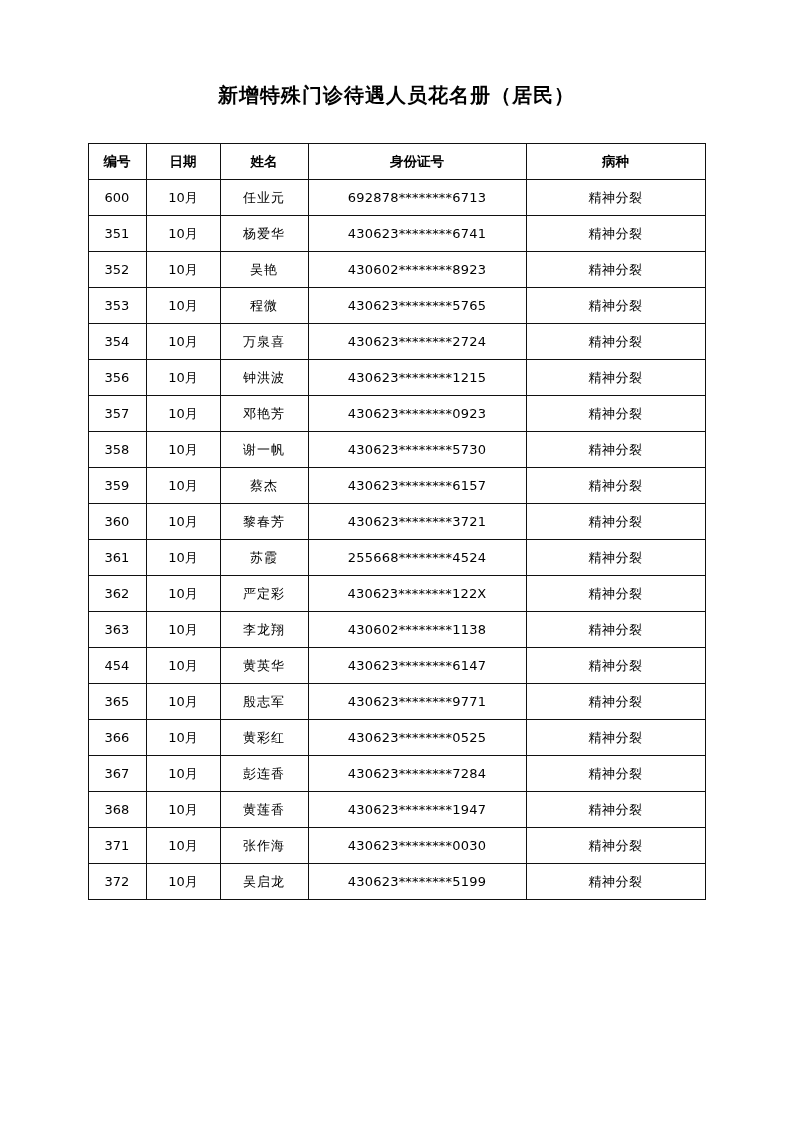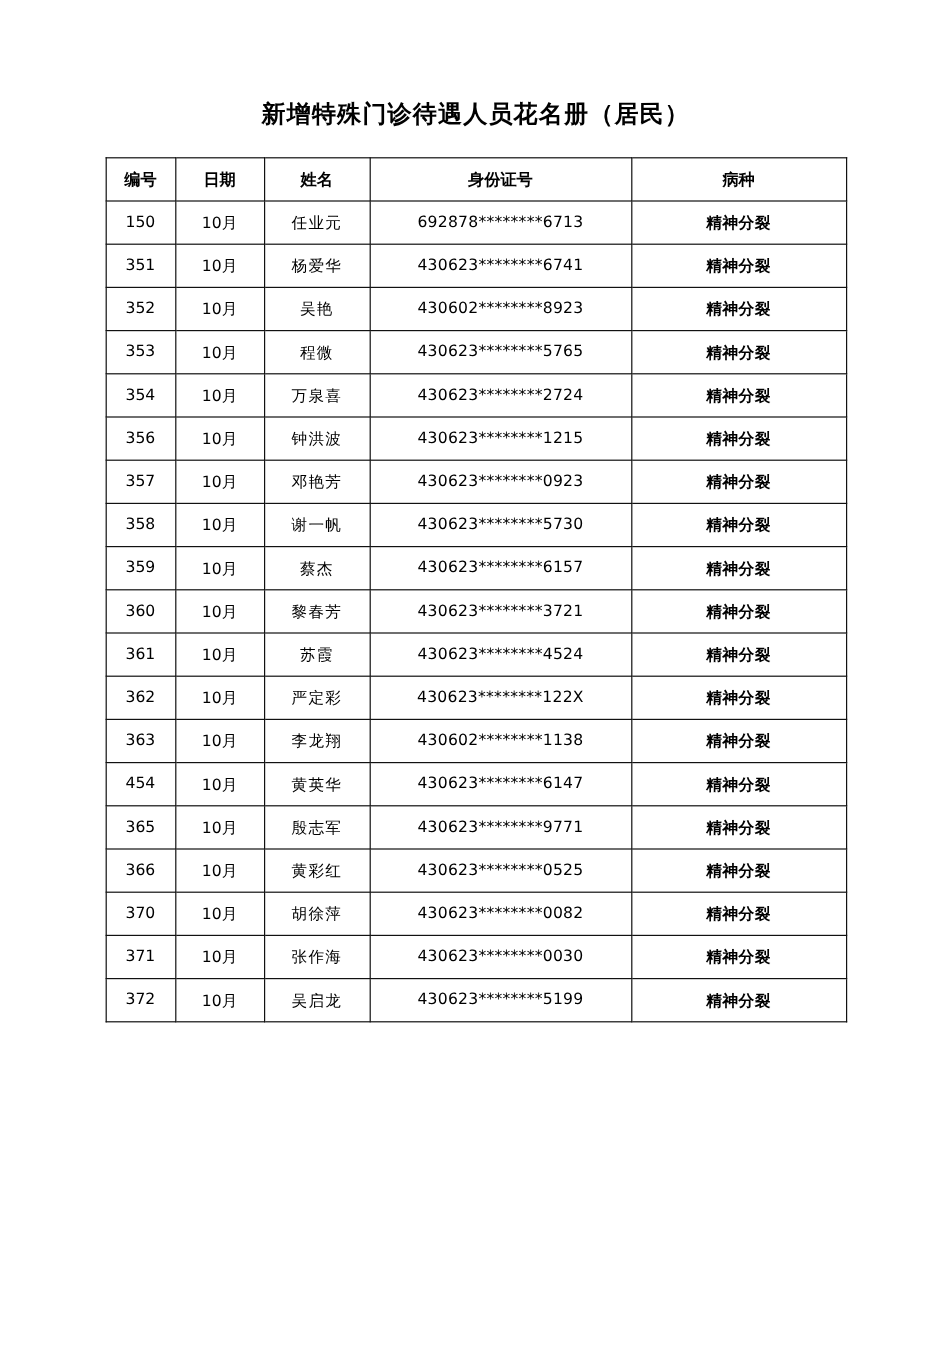--- a/index.html
+++ b/index.html
@@ -27,21 +27,21 @@
     font-weight: bold;
     letter-spacing: 1px;
     margin: 0;
     padding-top: 82px;
     padding-bottom: 22px;
     font-family: "DejaVu Serif", "Liberation Serif", serif;
   }
   table.roster {
     border-collapse: collapse;
     width: 617px;
-    margin: 0 auto;
+    margin: 12px auto;
     table-layout: fixed;
   }
   table.roster th,
   table.roster td {
     border: 1px solid #111111;
     text-align: center;
     vertical-align: middle;
     height: 35px;
     font-size: 13px;
     padding: 0 2px;
@@ -60,21 +60,20 @@
   td.cell-idno {
     font-size: 12px;
     letter-spacing: 0.2px;
     font-family: "DejaVu Sans", "Liberation Sans", sans-serif;
   }
   td.cell-name {
     letter-spacing: 1px;
   }
   td.cell-disease {
     letter-spacing: 0.5px;
-    font-weight: bold;
   }
 </style>
 </head>
 <body>
 
 <div class="page">
   <h1 class="doc-title">新增特殊门诊待遇人员花名册（居民）</h1>
 
   <table class="roster">
     <colgroup>
@@ -88,21 +87,21 @@
       <tr>
         <th>编号</th>
         <th>日期</th>
         <th>姓名</th>
         <th>身份证号</th>
         <th>病种</th>
       </tr>
     </thead>
     <tbody>
         <tr>
-          <td class="cell-id">150</td>
+          <td class="cell-id">600</td>
           <td class="cell-date">10月</td>
           <td class="cell-name">任业元</td>
           <td class="cell-idno">692878********6713</td>
           <td class="cell-disease">精神分裂</td>
         </tr>
         <tr>
           <td class="cell-id">351</td>
           <td class="cell-date">10月</td>
           <td class="cell-name">杨爱华</td>
           <td class="cell-idno">430623********6741</td>
@@ -161,21 +160,21 @@
           <td class="cell-id">360</td>
           <td class="cell-date">10月</td>
           <td class="cell-name">黎春芳</td>
           <td class="cell-idno">430623********3721</td>
           <td class="cell-disease">精神分裂</td>
         </tr>
         <tr>
           <td class="cell-id">361</td>
           <td class="cell-date">10月</td>
           <td class="cell-name">苏霞</td>
-          <td class="cell-idno">430623********4524</td>
+          <td class="cell-idno">255668********4524</td>
           <td class="cell-disease">精神分裂</td>
         </tr>
         <tr>
           <td class="cell-id">362</td>
           <td class="cell-date">10月</td>
           <td class="cell-name">严定彩</td>
           <td class="cell-idno">430623********122X</td>
           <td class="cell-disease">精神分裂</td>
         </tr>
         <tr>
@@ -200,24 +199,31 @@
           <td class="cell-disease">精神分裂</td>
         </tr>
         <tr>
           <td class="cell-id">366</td>
           <td class="cell-date">10月</td>
           <td class="cell-name">黄彩红</td>
           <td class="cell-idno">430623********0525</td>
           <td class="cell-disease">精神分裂</td>
         </tr>
         <tr>
-          <td class="cell-id">370</td>
-          <td class="cell-date">10月</td>
-          <td class="cell-name">胡徐萍</td>
-          <td class="cell-idno">430623********0082</td>
+          <td class="cell-id">367</td>
+          <td class="cell-date">10月</td>
+          <td class="cell-name">彭连香</td>
+          <td class="cell-idno">430623********7284</td>
+          <td class="cell-disease">精神分裂</td>
+        </tr>
+        <tr>
+          <td class="cell-id">368</td>
+          <td class="cell-date">10月</td>
+          <td class="cell-name">黄莲香</td>
+          <td class="cell-idno">430623********1947</td>
           <td class="cell-disease">精神分裂</td>
         </tr>
         <tr>
           <td class="cell-id">371</td>
           <td class="cell-date">10月</td>
           <td class="cell-name">张作海</td>
           <td class="cell-idno">430623********0030</td>
           <td class="cell-disease">精神分裂</td>
         </tr>
         <tr>

